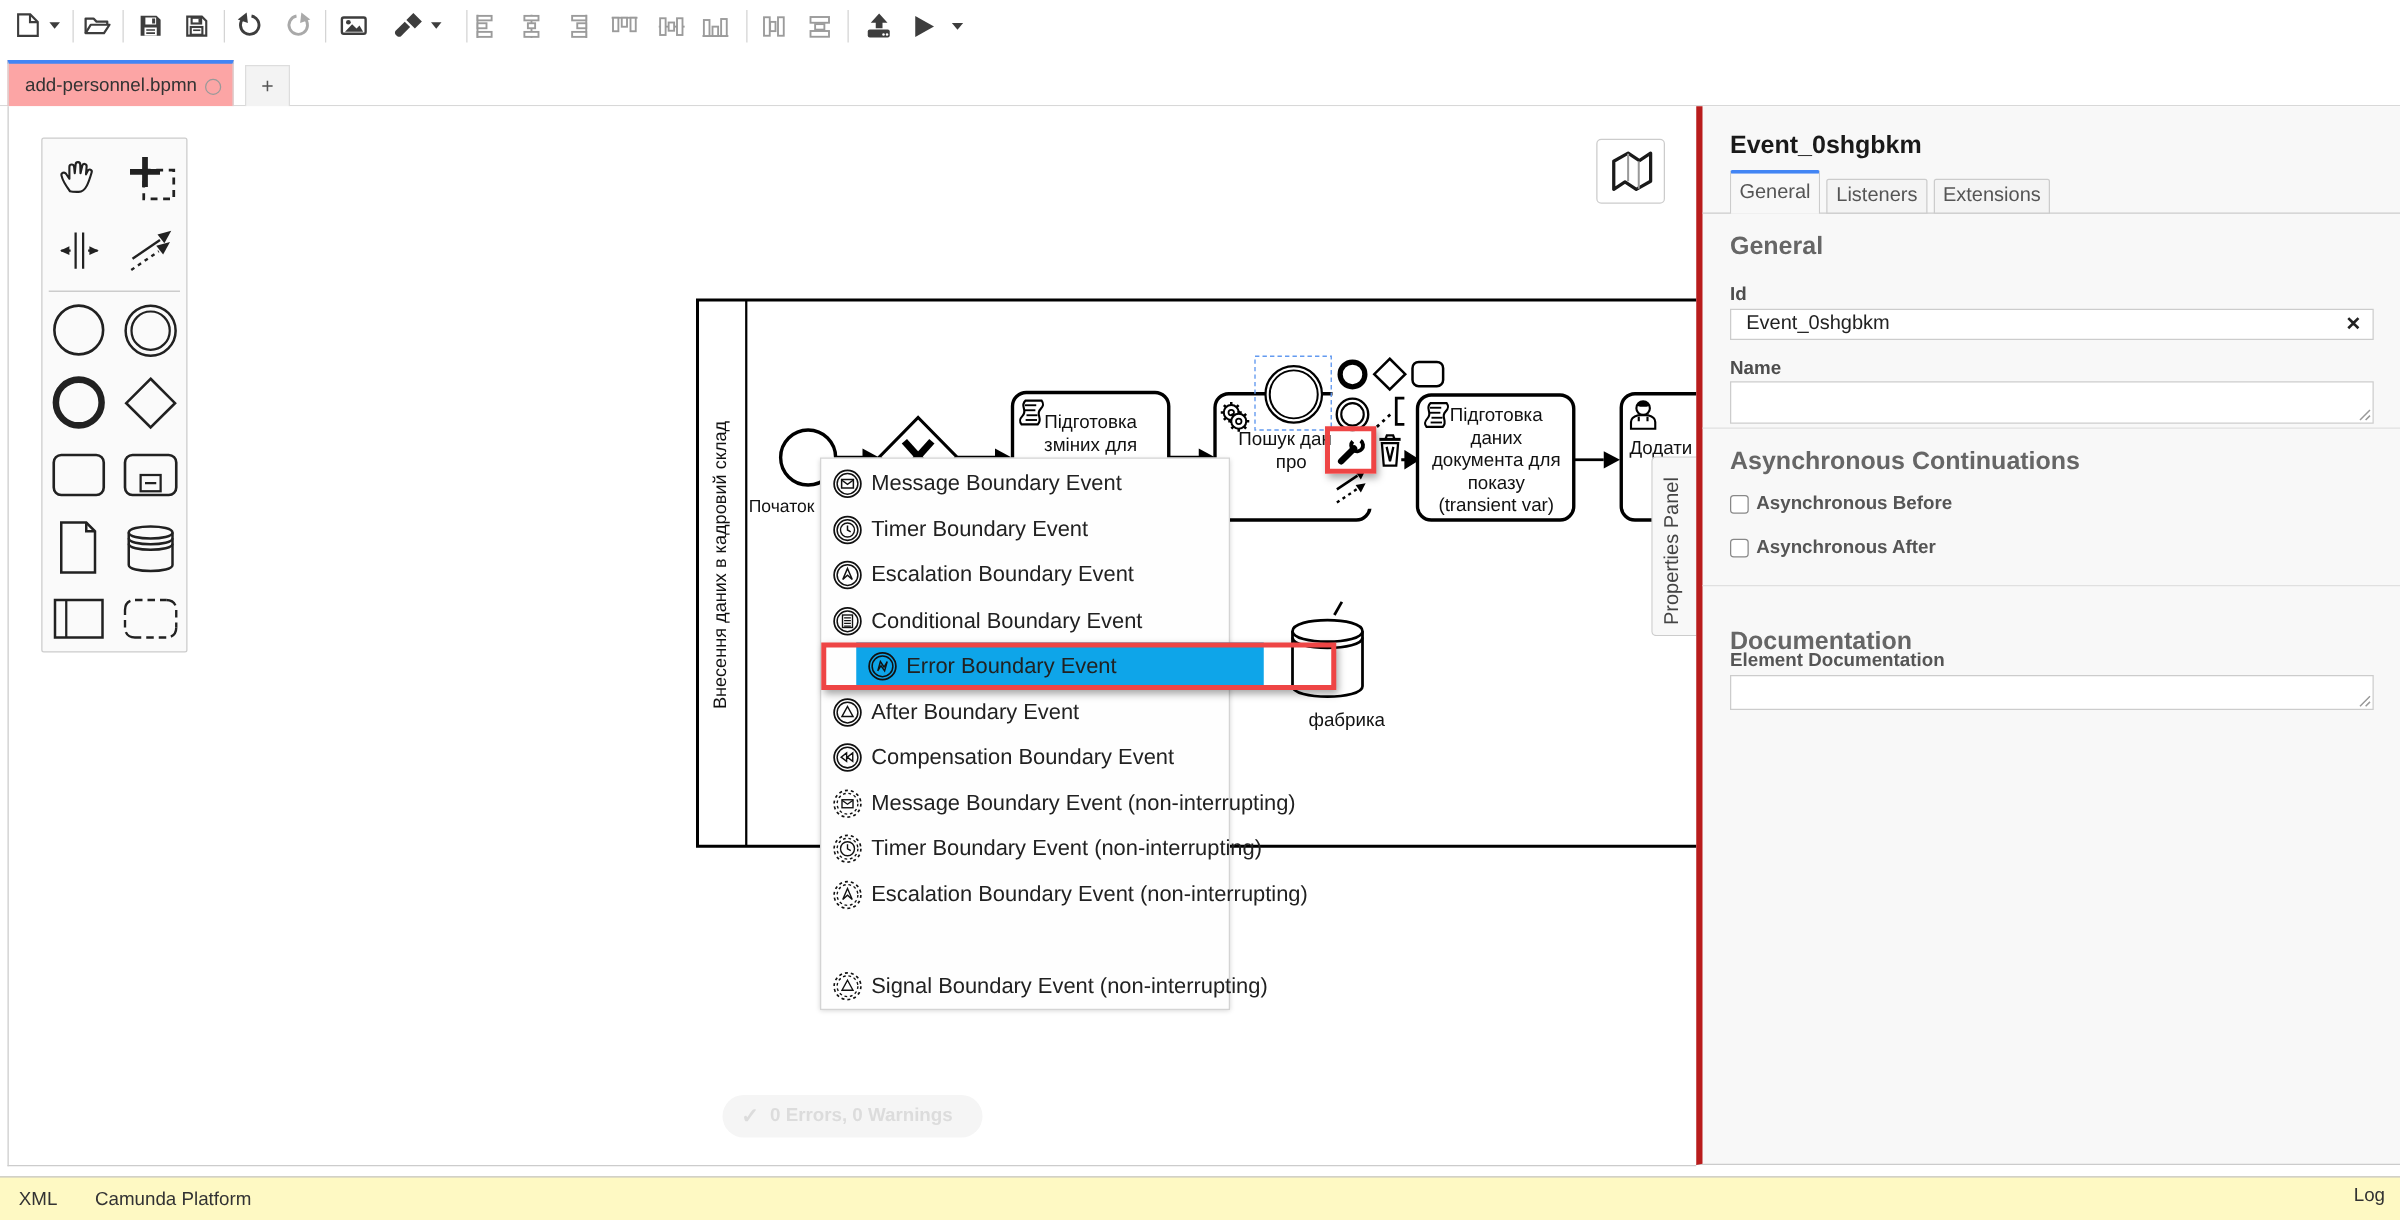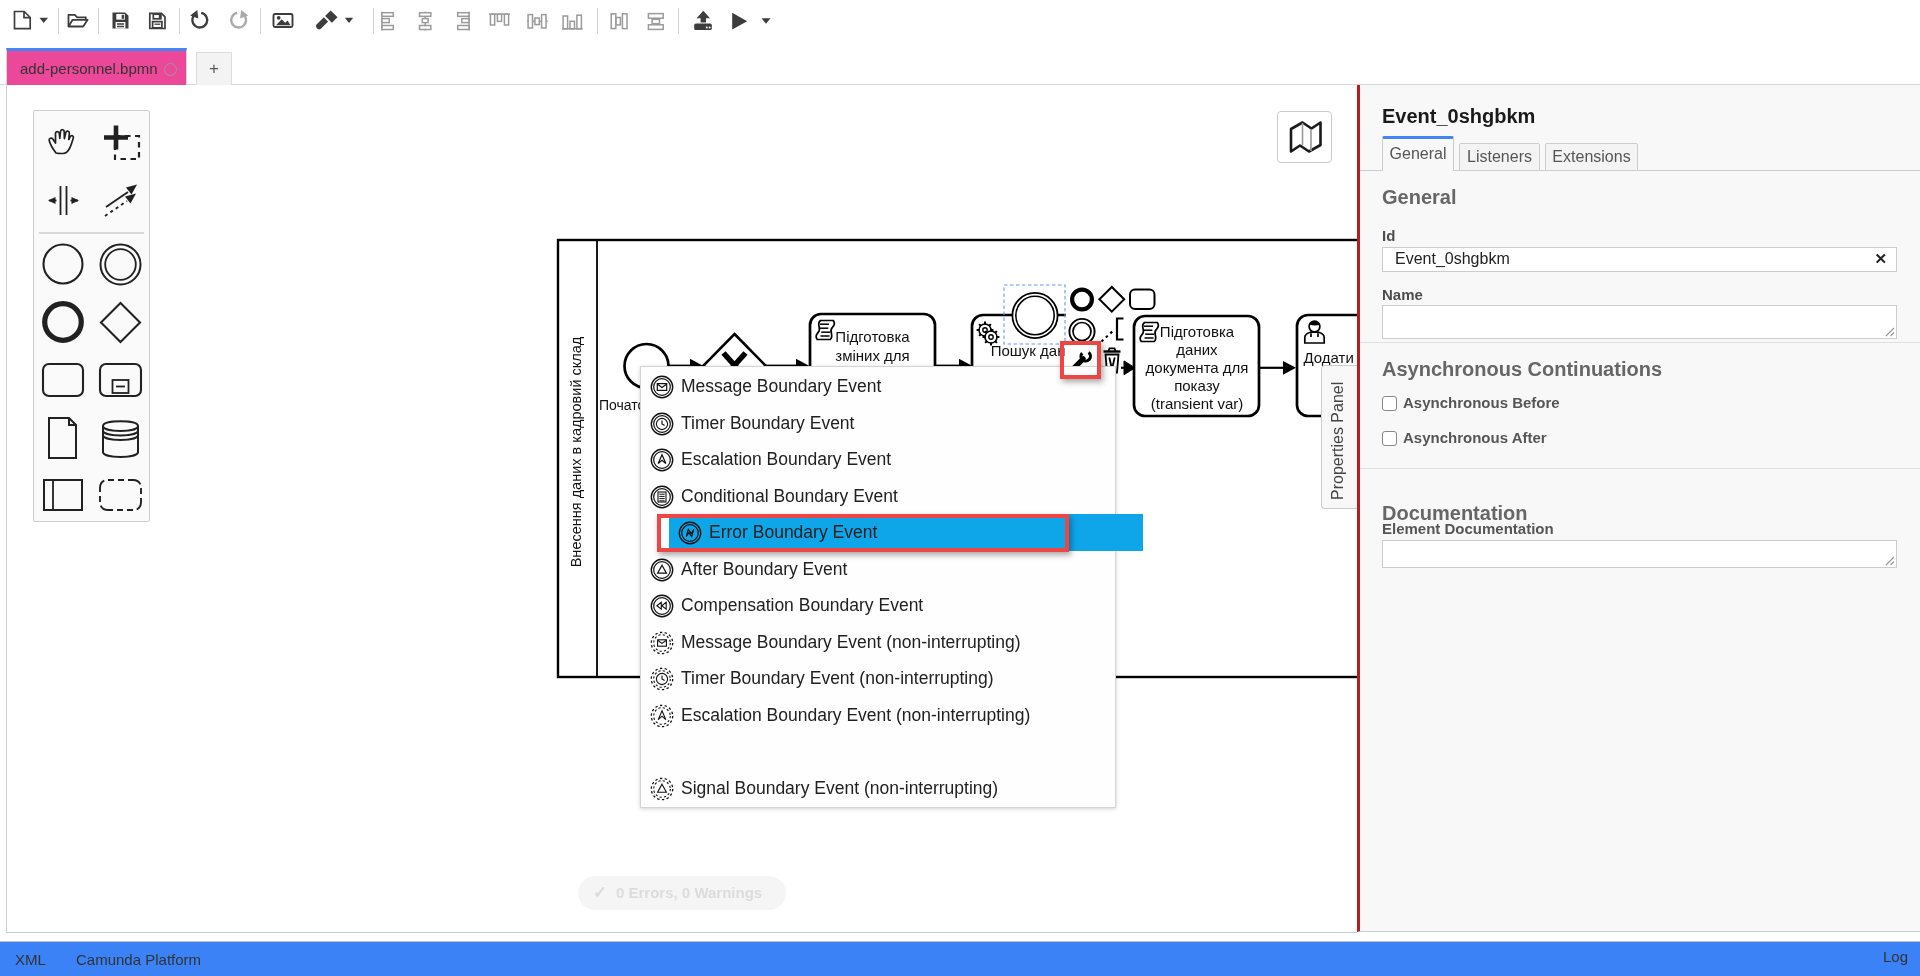--- a/index.html
+++ b/index.html
@@ -5,68 +5,68 @@
   * { margin:0; padding:0; box-sizing:border-box; }
   html,body { width:1920px; height:976px; background:#fff; overflow:hidden;
     font-family:"Liberation Sans", sans-serif; }
   .abs { position:absolute; }
   
   #toolbar { position:absolute; left:0; top:0; width:1920px; height:48px; background:#fff; }
   #toolbar svg { position:absolute; top:0; left:0; }
   .sep { position:absolute; top:8px; width:1px; height:26px; background:#d4d4d4; }
   
   #tabbar { position:absolute; left:0; top:48px; width:1920px; height:37px; background:#fff; border-bottom:1px solid #d8d8d8; }
-  #tab-active { position:absolute; left:6px; top:0; width:181px; height:37px; background:#ec4899;
+  #tab-active { position:absolute; left:6px; top:0; width:181px; height:37px; background:#fca5a5;
      border-top:3px solid #4285f4; border-left:1px solid #d8d8d8; border-right:1px solid #d8d8d8;
      font-size:15px; color:#333; }
   #tab-active .lbl { position:absolute; left:13px; top:9px; }
   #tab-active .dot { position:absolute; left:157px; top:12px; width:13px; height:13px; border:1.5px solid #999; border-radius:50%; }
   #tab-plus { position:absolute; left:196px; top:4px; width:36px; height:33px; background:#f3f3f3;
      border:1px solid #ddd; border-bottom:none; color:#555; font-size:17px; text-align:center; line-height:31px; }
   
   #content { position:absolute; left:0; top:85px; width:1920px; height:848px; background:#fff; }
   #canvas-border { position:absolute; left:6px; top:0; width:1351px; height:848px;
      border-left:1px solid #ccc; border-bottom:1px solid #ccc; }
   #diagram { position:absolute; left:0; top:0; z-index:1; }
   
   #palette { position:absolute; left:33px; top:25px; width:117px; height:412px; background:#fafafa;
      border:1px solid #ccc; border-radius:2px; z-index:3; }
   
   #minimap { position:absolute; left:1277px; top:26px; width:55px; height:52px; background:#fff;
      border:1px solid #ccc; border-radius:4px; z-index:3; }
   
-  #popup { position:absolute; left:640px; top:281px; width:476px; height:442px; background:#fefefe;
+  #popup { position:absolute; left:656px; top:281px; width:328px; height:442px; background:#fefefe;
      border:1px solid #d4d4d4; box-shadow:0 1px 4px rgba(0,0,0,0.18); z-index:4; }
   .pitem { position:absolute; left:0; width:100%; height:36px; }
   .pitem .txt { position:absolute; left:40px; top:8px; font-size:17.5px; color:#212121; white-space:nowrap; }
   .pitem svg { position:absolute; left:9px; top:7px; }
   .pitem.hl { background:#0ea5e9;margin-left:28px; }
   
   .redbox { position:absolute; border:4px solid #ee4545; z-index:6; box-shadow:2px 3px 6px rgba(0,0,0,0.35); }
   
   #errpill { position:absolute; left:578px; top:791px; width:208px; height:34px; background:#f5f5f5;
      border-radius:17px; z-index:3; color:#dcdcdc; font-weight:bold; font-size:15px; line-height:34px; }
   #errpill .chk { position:absolute; left:15px; top:0; font-size:17px; }
   #errpill .t { position:absolute; left:38px; top:0; }
   
   #props { position:absolute; left:1357px; top:0; width:563px; height:847px; background:#f8f8f8;
-     border-left:3px solid #b91c1c; border-bottom:1px solid #ccc; z-index:5; }
+     border-left:5px solid #b91c1c; border-bottom:1px solid #ccc; z-index:5; }
   #props-tab { position:absolute; left:1321px; top:280px; width:37px; height:144px; background:#f8f8f8;
      border:1px solid #ccc; border-right:none; border-radius:4px 0 0 4px; z-index:5; }
   #props-tab span { position:absolute; left:7px; top:134px; transform:rotate(-90deg); transform-origin:0 0;
      font-size:16px; color:#444; white-space:nowrap; }
   .ph1 { position:absolute; left:22px; font-size:20px; font-weight:bold; color:#666; }
   .plbl { position:absolute; left:22px; font-size:15px; font-weight:bold; color:#4d4d4d; }
   .pinput { position:absolute; left:22px; width:515px; background:#fff; border:1px solid #ccc; }
   .psep { position:absolute; left:0; width:563px; height:1px; background:#e0e0e0; }
   .ptab { position:absolute; font-size:16px; color:#555; background:#f8f8f8; border:1px solid #ccc; text-align:center; }
   .cbox { position:absolute; left:22px; width:15px; height:15px; background:#fff; border:1px solid #888; border-radius:3px; }
   .clbl { position:absolute; left:43px; font-size:15px; font-weight:bold; color:#555; }
   
-  #statusbar { position:absolute; left:0; top:941px; width:1920px; height:35px; background:#3b82f6;
+  #statusbar { position:absolute; left:0; top:941px; width:1920px; height:35px; background:#fef9c3;
      border-top:1px solid #c3c3c3; font-size:15px; color:#333; }
 </style>
 </head>
 <body>
 <div id="toolbar">
  <svg width="800" height="48" viewBox="0 0 800 48">
   <g fill="none" stroke="#3d3d3d" stroke-width="1.7">
    <path d="M14.5,11.5 h9.7 l6,6 v11.2 h-15.7 z"></path>
    <path d="M24,11.5 v6.2 h6.2"></path>
   </g>

